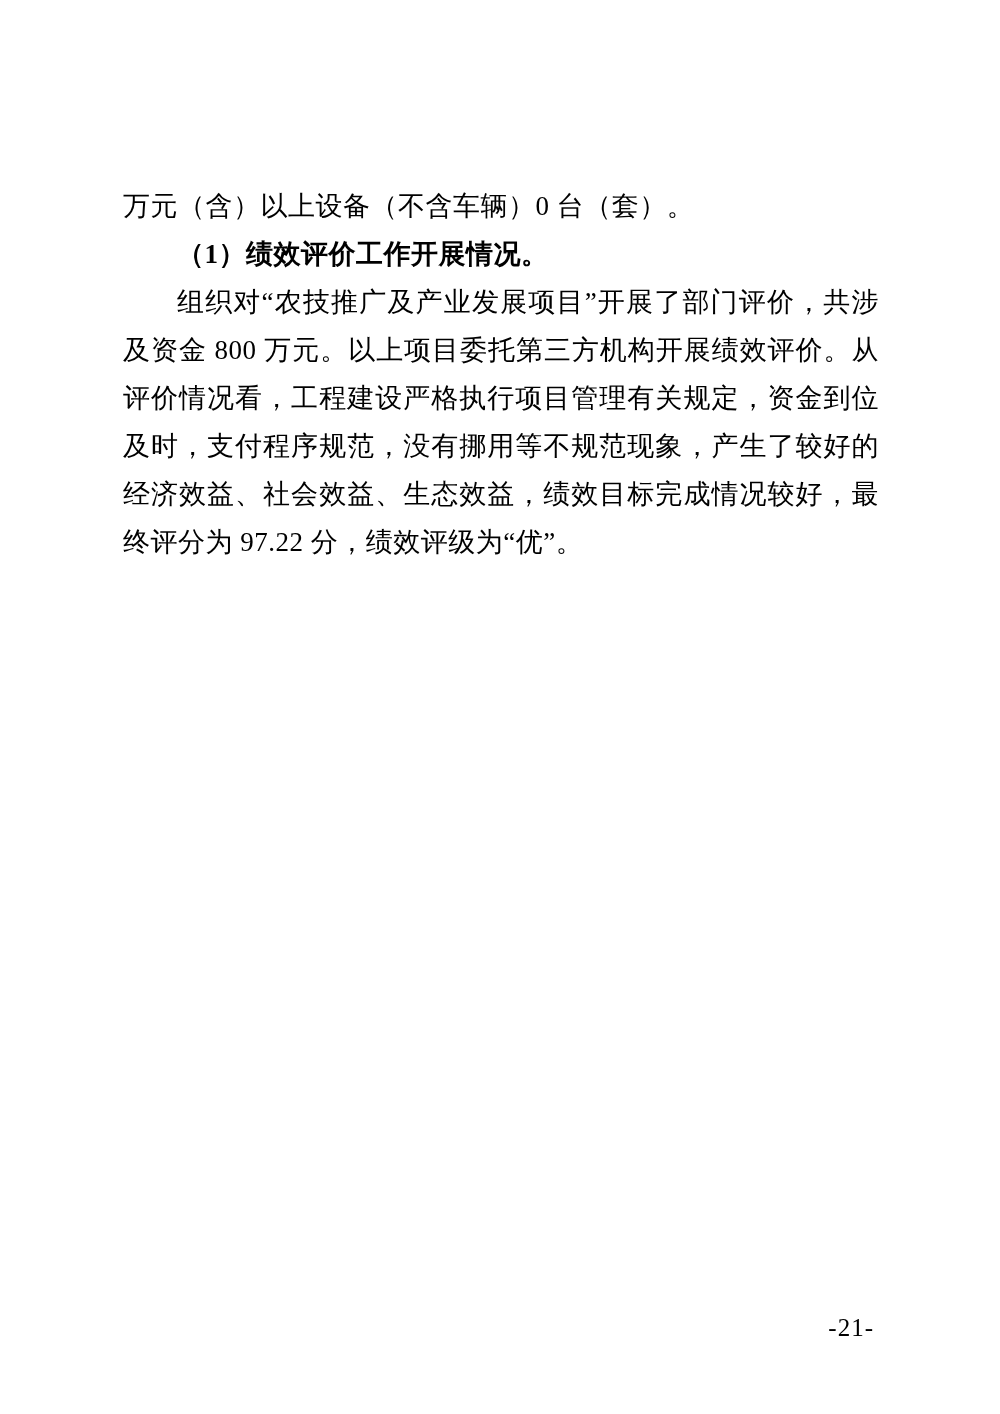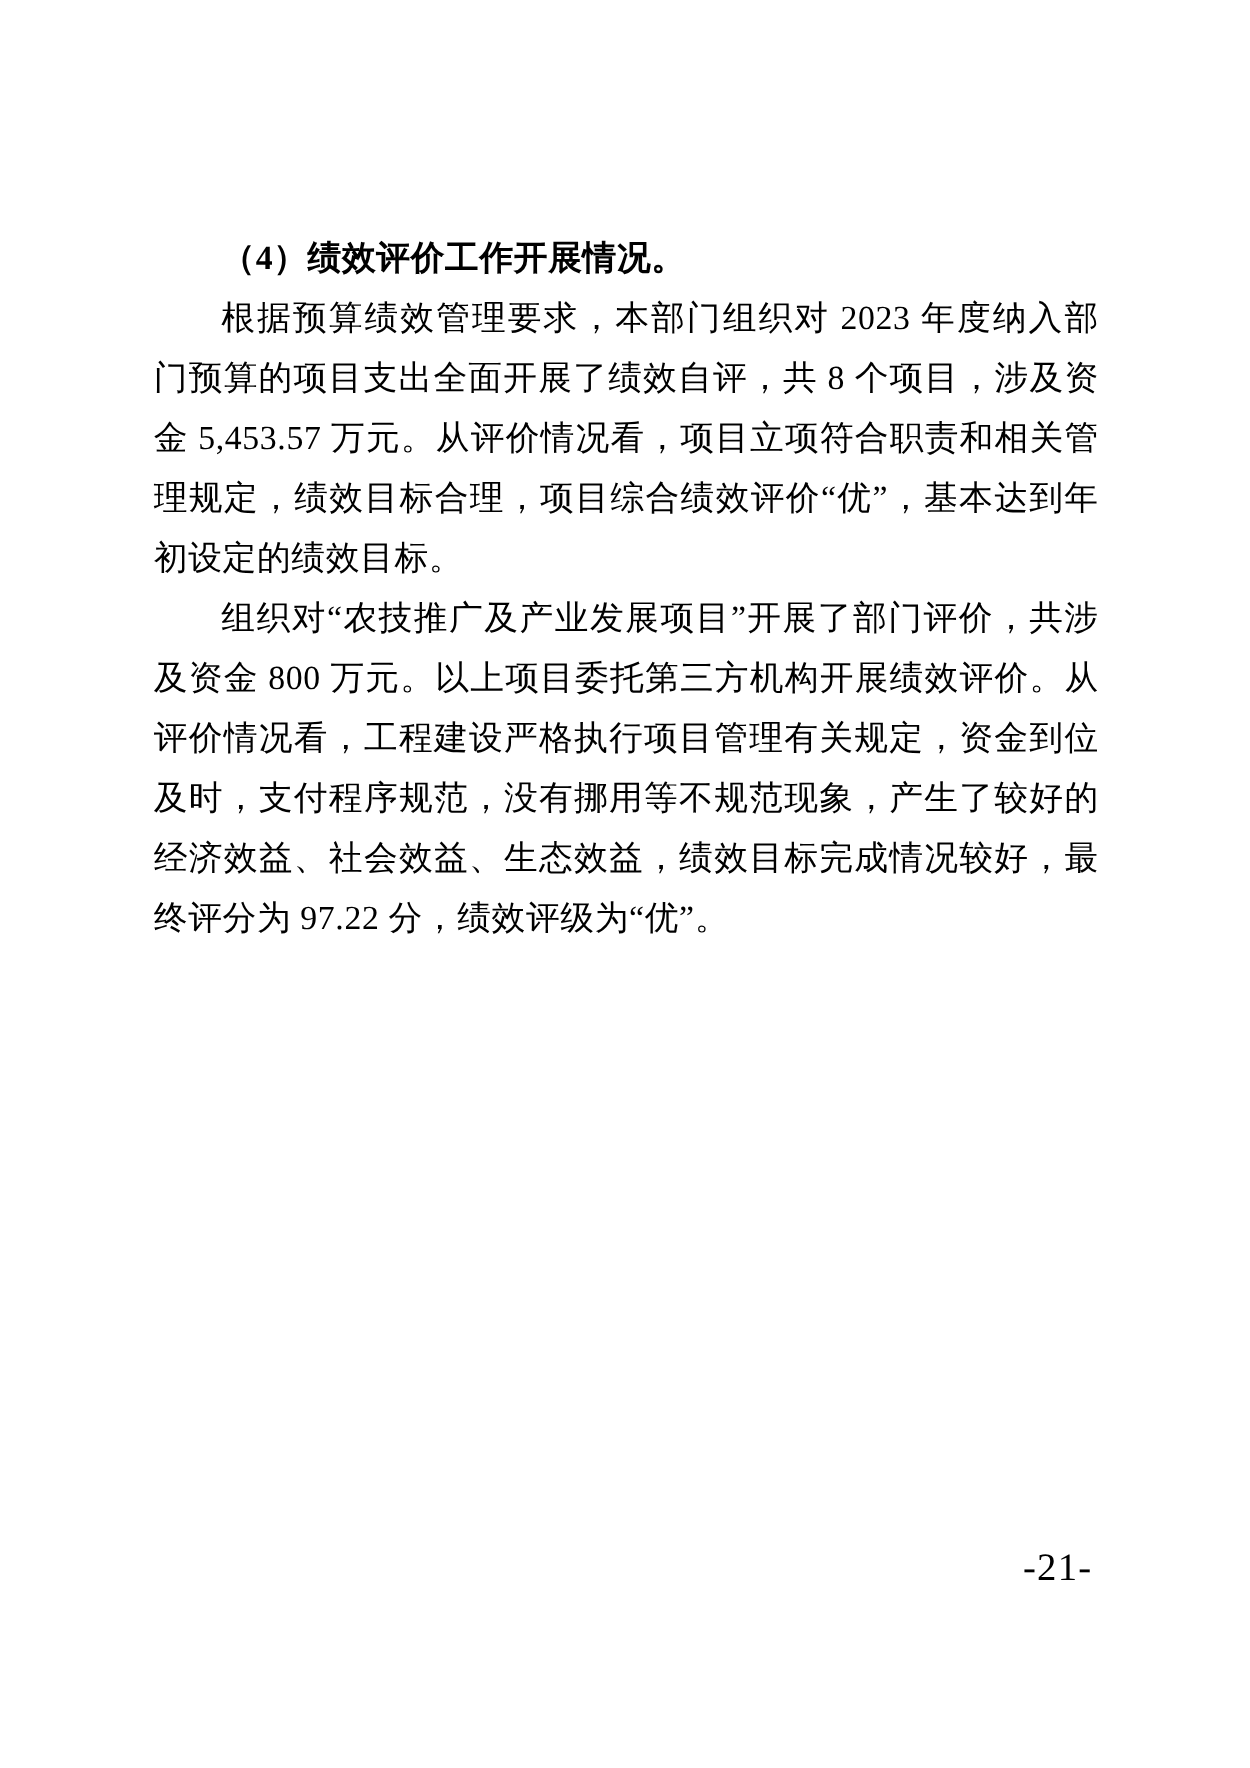--- a/index.html
+++ b/index.html
@@ -33,31 +33,31 @@
     text-indent: 2em;
   }
   .content p.continuation {
     text-indent: 0;
   }
   .content p.heading {
     font-weight: bold;
   }
   .page-number {
     position: absolute;
-    top: 1236px;
+    top: 1314px;
     right: 126px;
-    font-size: 31px;
+    font-size: 25px;
     letter-spacing: 1px;
     font-family: "Liberation Serif", "DejaVu Serif", serif;
     color: #000000;
   }
 </style>
 </head>
 <body>
 
 <div class="page">
   <div class="content">
-    <p class="heading">（4）绩效评价工作开展情况。</p>
-    <p class="body-paragraph">根据预算绩效管理要求，本部门组织对 2023 年度纳入部门预算的项目支出全面开展了绩效自评，共 8 个项目，涉及资金 5,453.57 万元。从评价情况看，项目立项符合职责和相关管理规定，绩效目标合理，项目综合绩效评价“优”，基本达到年初设定的绩效目标。</p>
+    <p class="continuation">万元（含）以上设备（不含车辆）0 台（套）。</p>
+    <p class="heading">（1）绩效评价工作开展情况。</p>
     <p class="body-paragraph">组织对“农技推广及产业发展项目”开展了部门评价，共涉及资金 800 万元。以上项目委托第三方机构开展绩效评价。从评价情况看，工程建设严格执行项目管理有关规定，资金到位及时，支付程序规范，没有挪用等不规范现象，产生了较好的经济效益、社会效益、生态效益，绩效目标完成情况较好，最终评分为 97.22 分，绩效评级为“优”。</p>
   </div>
   <div class="page-number">-21-</div>
 </div>
 
 </body></html>

